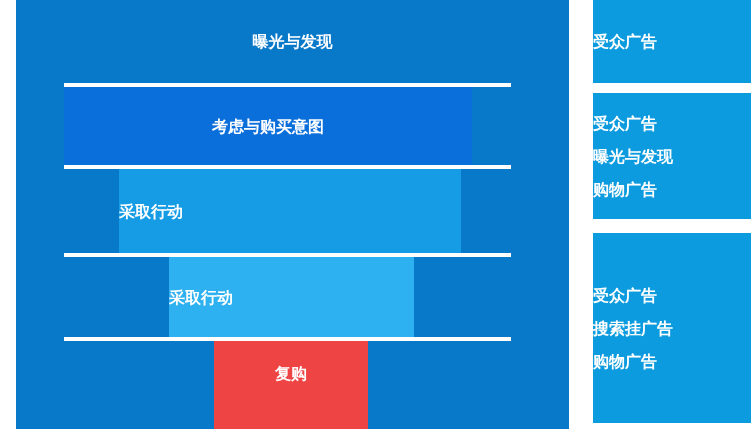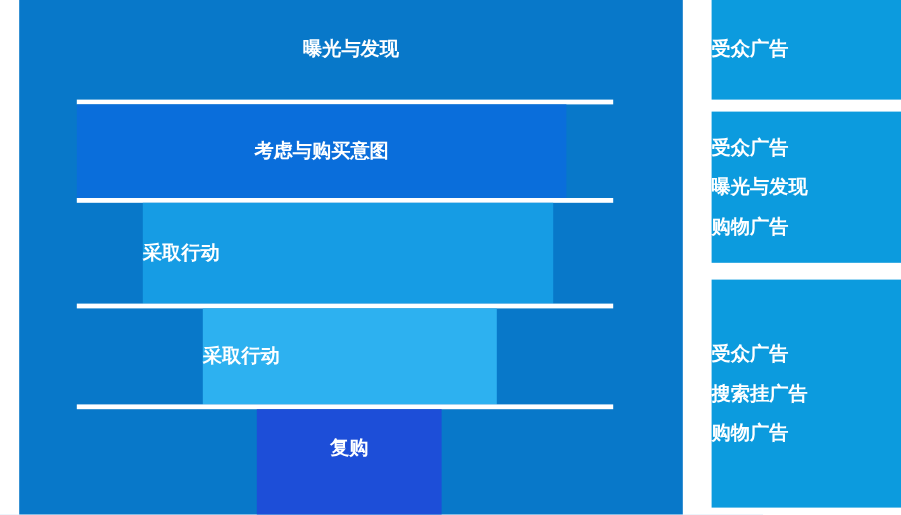--- a/index.html
+++ b/index.html
@@ -30,21 +30,21 @@
   .funnel-bg   { left: 0;     top: 0;     width: 553px; height: 429px; background: #0878C9; }
   .stage-1     { left: 0;     top: 0;     width: 553px; height: 83px; }
   .sep         { left: 48px;  width: 447px; height: 4px; background: #ffffff; }
   .sep-1       { top: 83px; }
   .sep-2       { top: 165px; }
   .sep-3       { top: 253px; }
   .sep-4       { top: 337px; }
   .stage-2     { left: 48px;  top: 87px;  width: 408px; height: 78px;  background: #0A6EDB; }
   .stage-3     { left: 103px; top: 169px; width: 342px; height: 84px;  background: #169CE4; }
   .stage-4     { left: 153px; top: 257px; width: 245px; height: 80px;  background: #2DB1F0; }
-  .stage-5     { left: 198px; top: 341px; width: 154px; height: 88px;  background: #1d4ed8;
+  .stage-5     { left: 198px; top: 341px; width: 154px; height: 88px;  background: #ef4444;
                  padding-bottom: 24px; box-sizing: border-box; }
 
   
   .panel       { left: 577px; width: 174px; background: #0C9BDE; }
   .panel-1     { top: 0;     height: 83px; }
   .panel-2     { top: 93px;  height: 126px; }
   .panel-3     { top: 233px; height: 190px; }
 </style>
 </head>
 <body>

